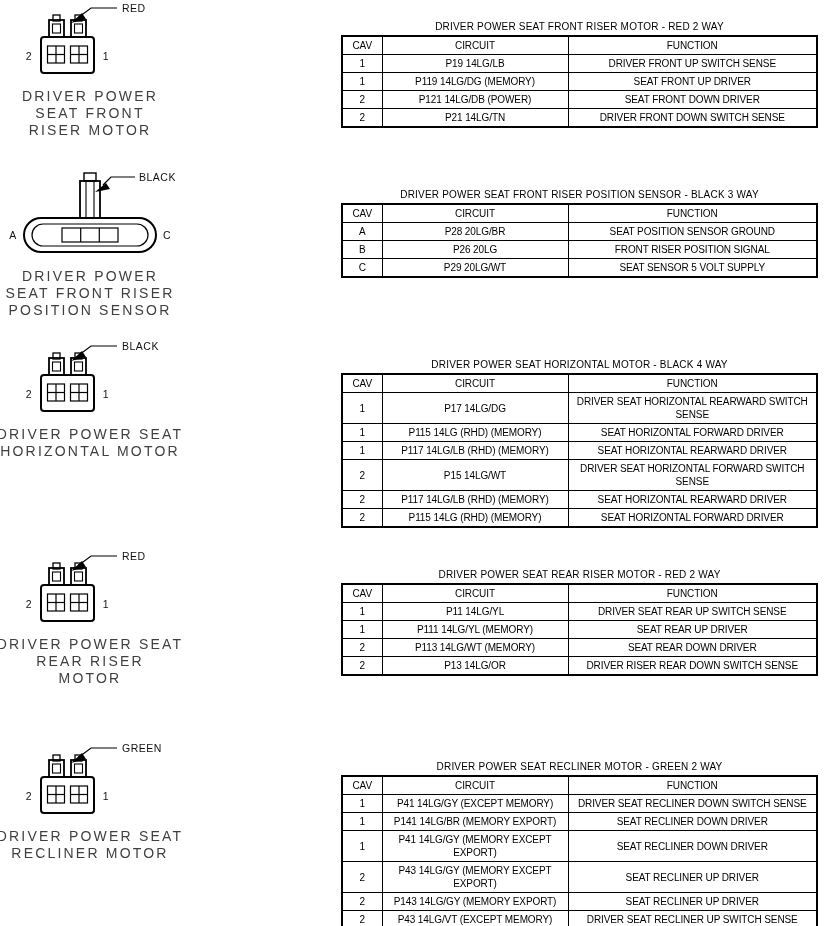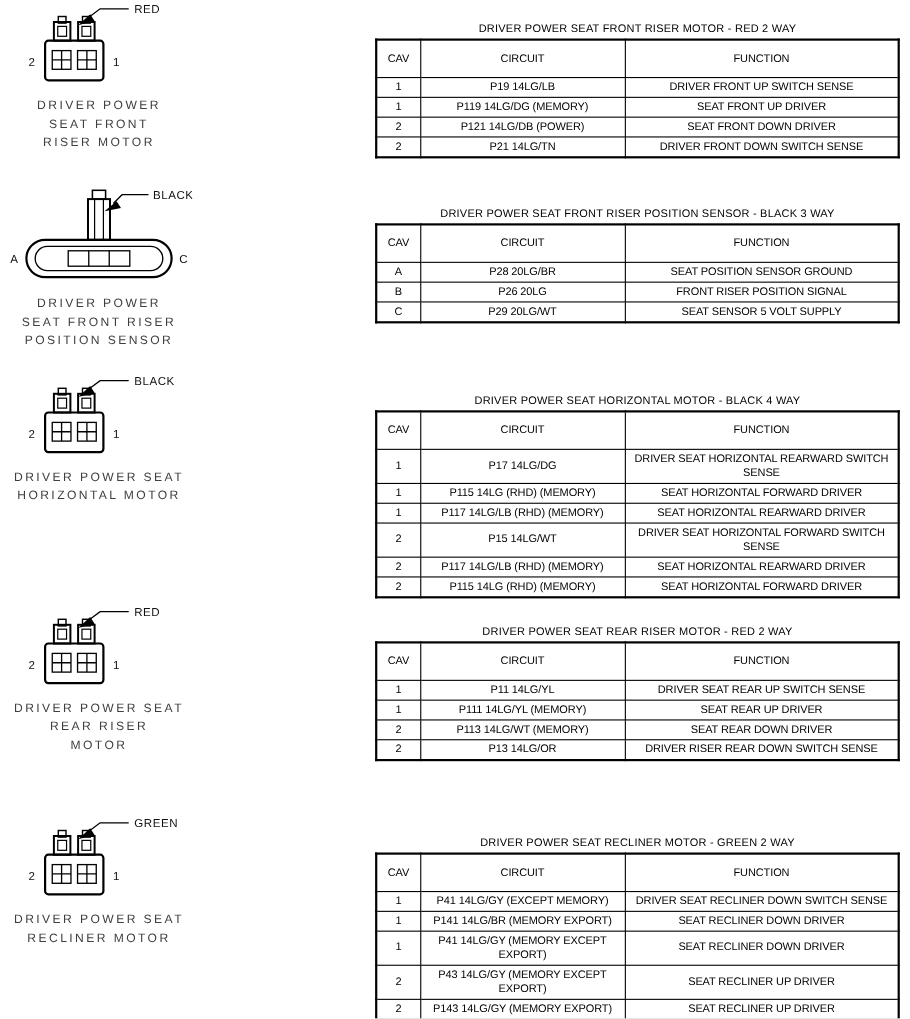--- a/index.html
+++ b/index.html
@@ -22,21 +22,21 @@
   #page section:nth-of-type(4) { top: 548px; }
   #page section:nth-of-type(5) { top: 740px; }
 
   .fig-col {
     position: absolute; left: 0; top: 0; width: 180px;
     display: flex; flex-direction: column; align-items: center;
   }
   .svg-holder { line-height: 0; }
   .caption {
     margin-top: 8px;
-    font-size: 11px;
+    font-size: 14px;
     letter-spacing: 2.2px;
     line-height: 17px;
     color: #3f3f3f;
     text-align: center;
     white-space: nowrap;
   }
   .conn-svg text {
     font-family: "Liberation Sans", "DejaVu Sans", sans-serif;
     letter-spacing: 0.5px;
   }
@@ -61,21 +61,21 @@
   table.pinout th, table.pinout td {
     border: 1px solid #000;
     font-size: 10px;
     letter-spacing: -0.1px;
     line-height: 13px;
     padding: 2px 4px;
     vertical-align: middle;
     color: #000;
     word-wrap: break-word;
   }
-  table.pinout th { text-align: center; font-weight: normal; height: 34px; }
+  table.pinout th { text-align: center; font-weight: normal; height: 18px; }
   table.pinout td { height: 17px; }
   th.cav, td.cav { width: 40px; text-align: center; }
   th.circuit, td.circuit { width: 186px; text-align: left; }
   td.circuit, td.function { text-align: center; }
 </style>
 </head>
 <body>
 
 <div id="page">
   <section class="connector-section">

